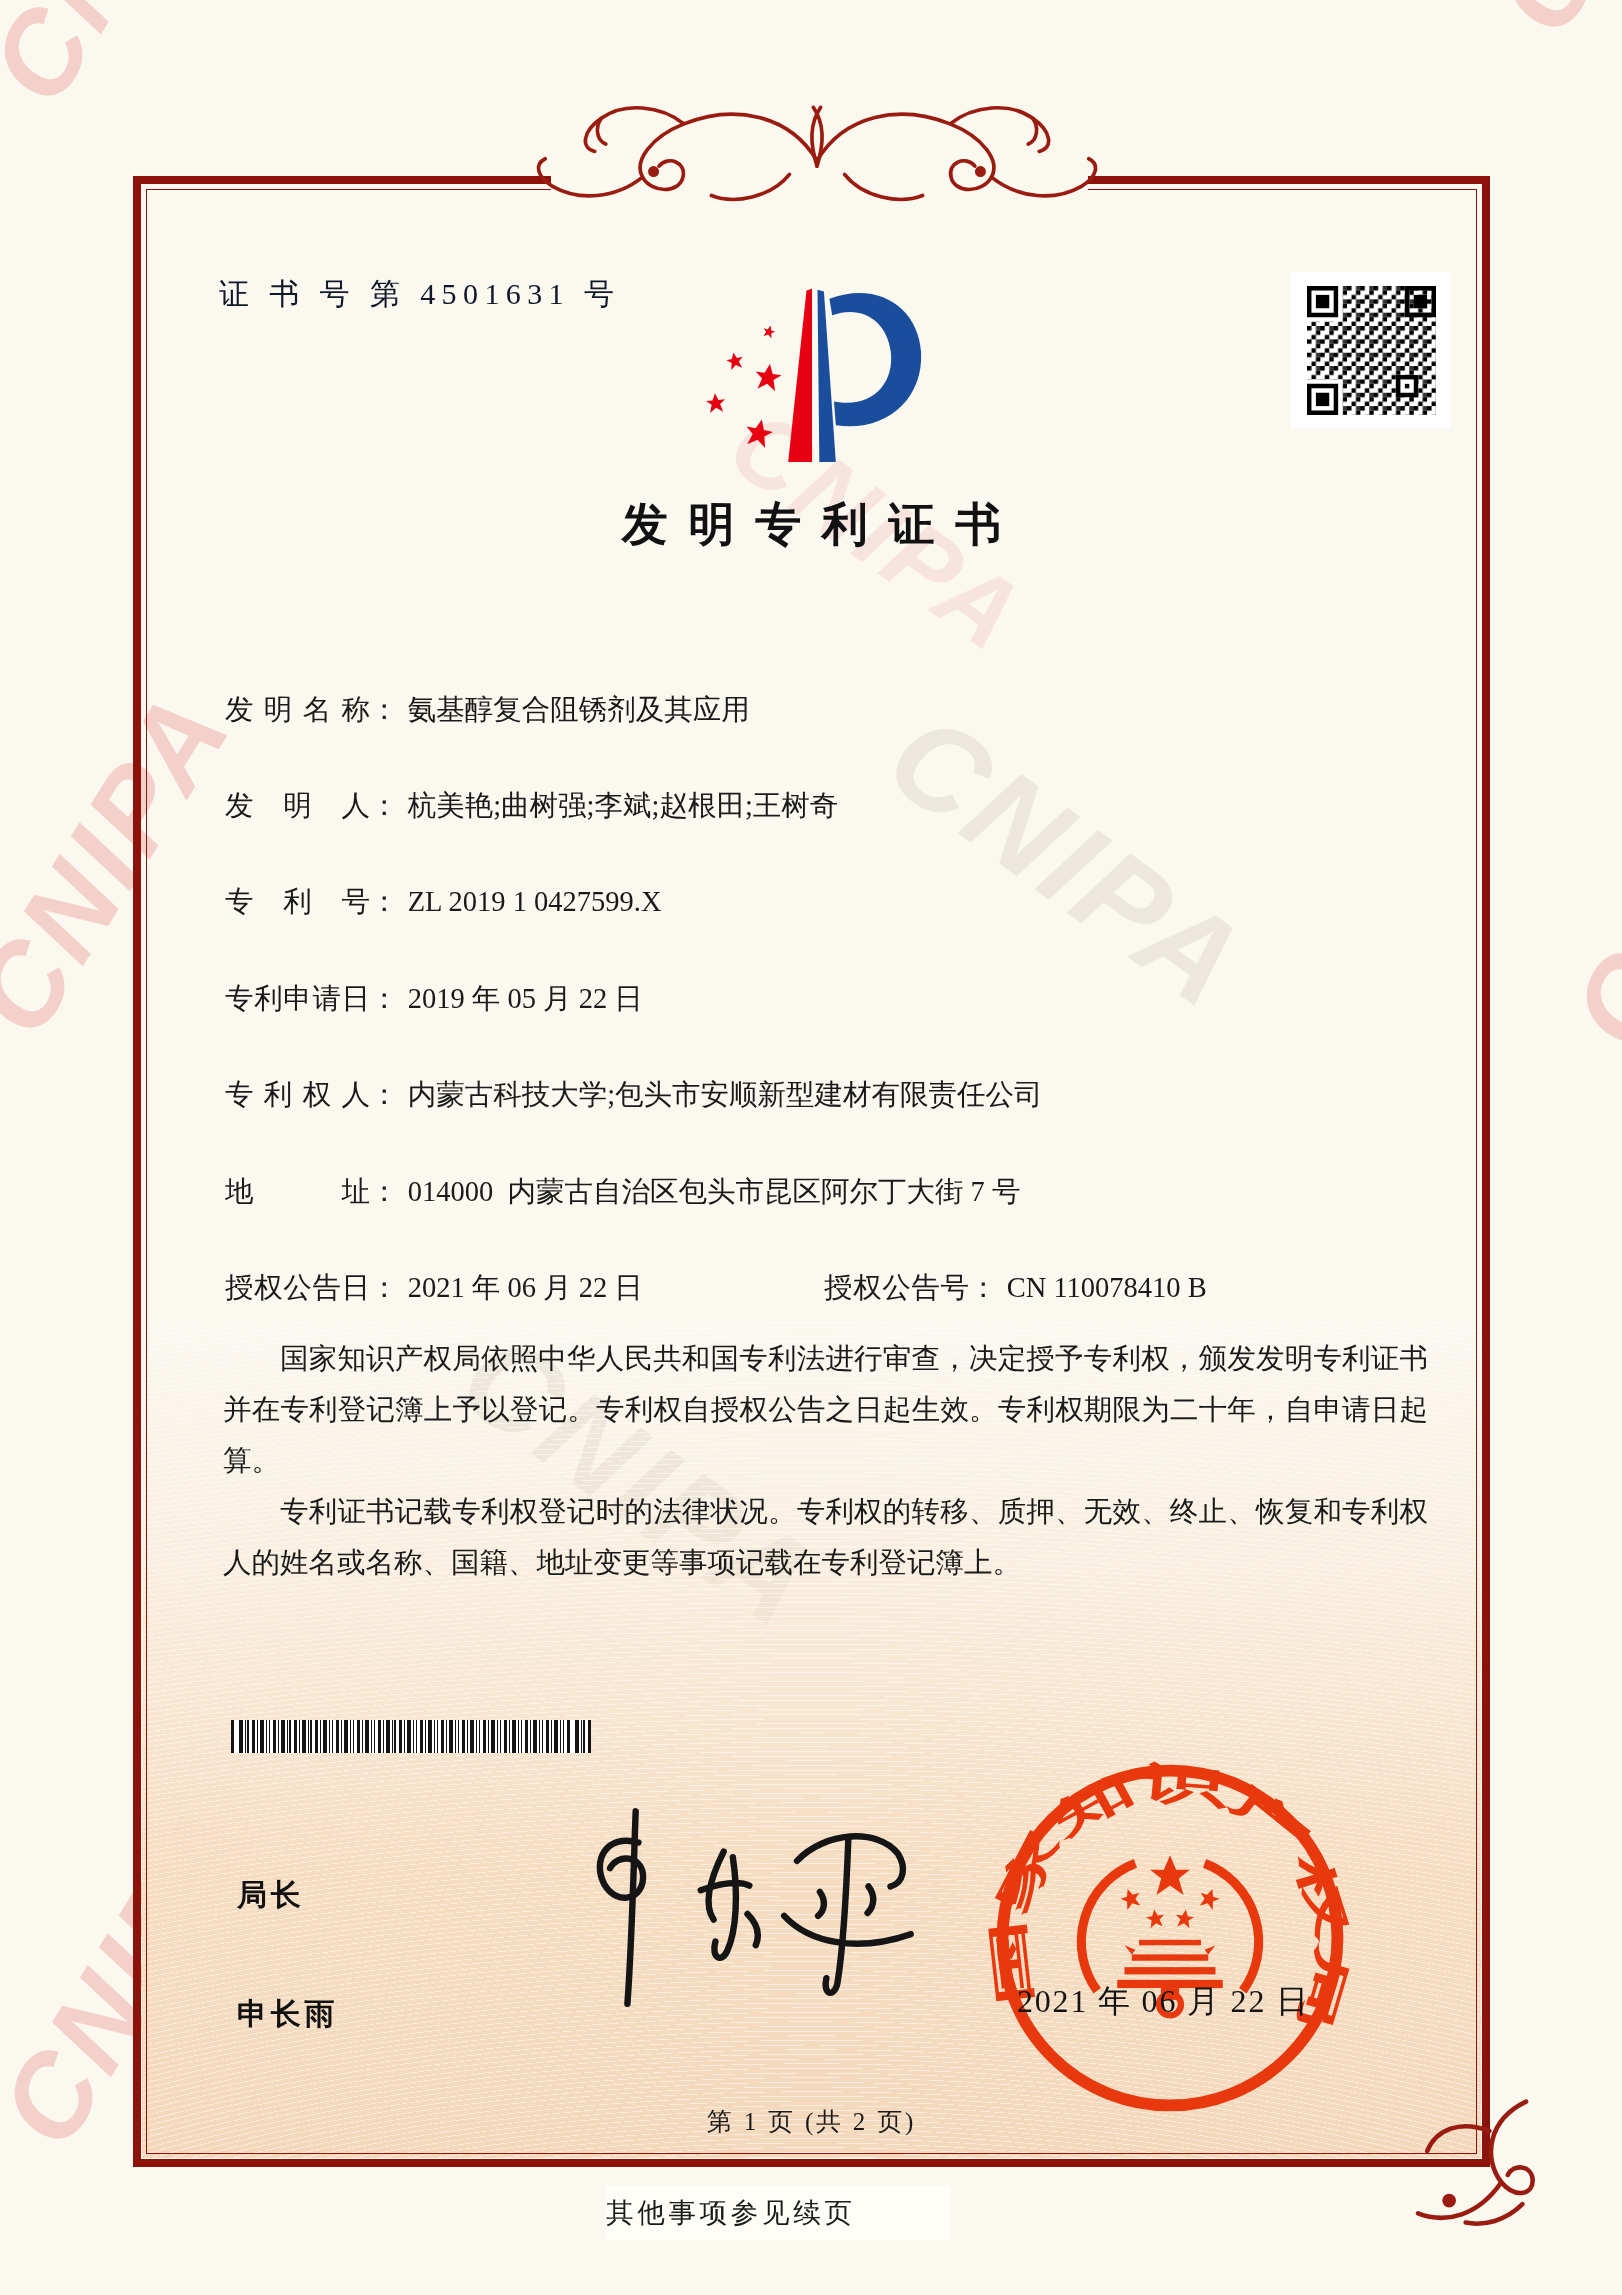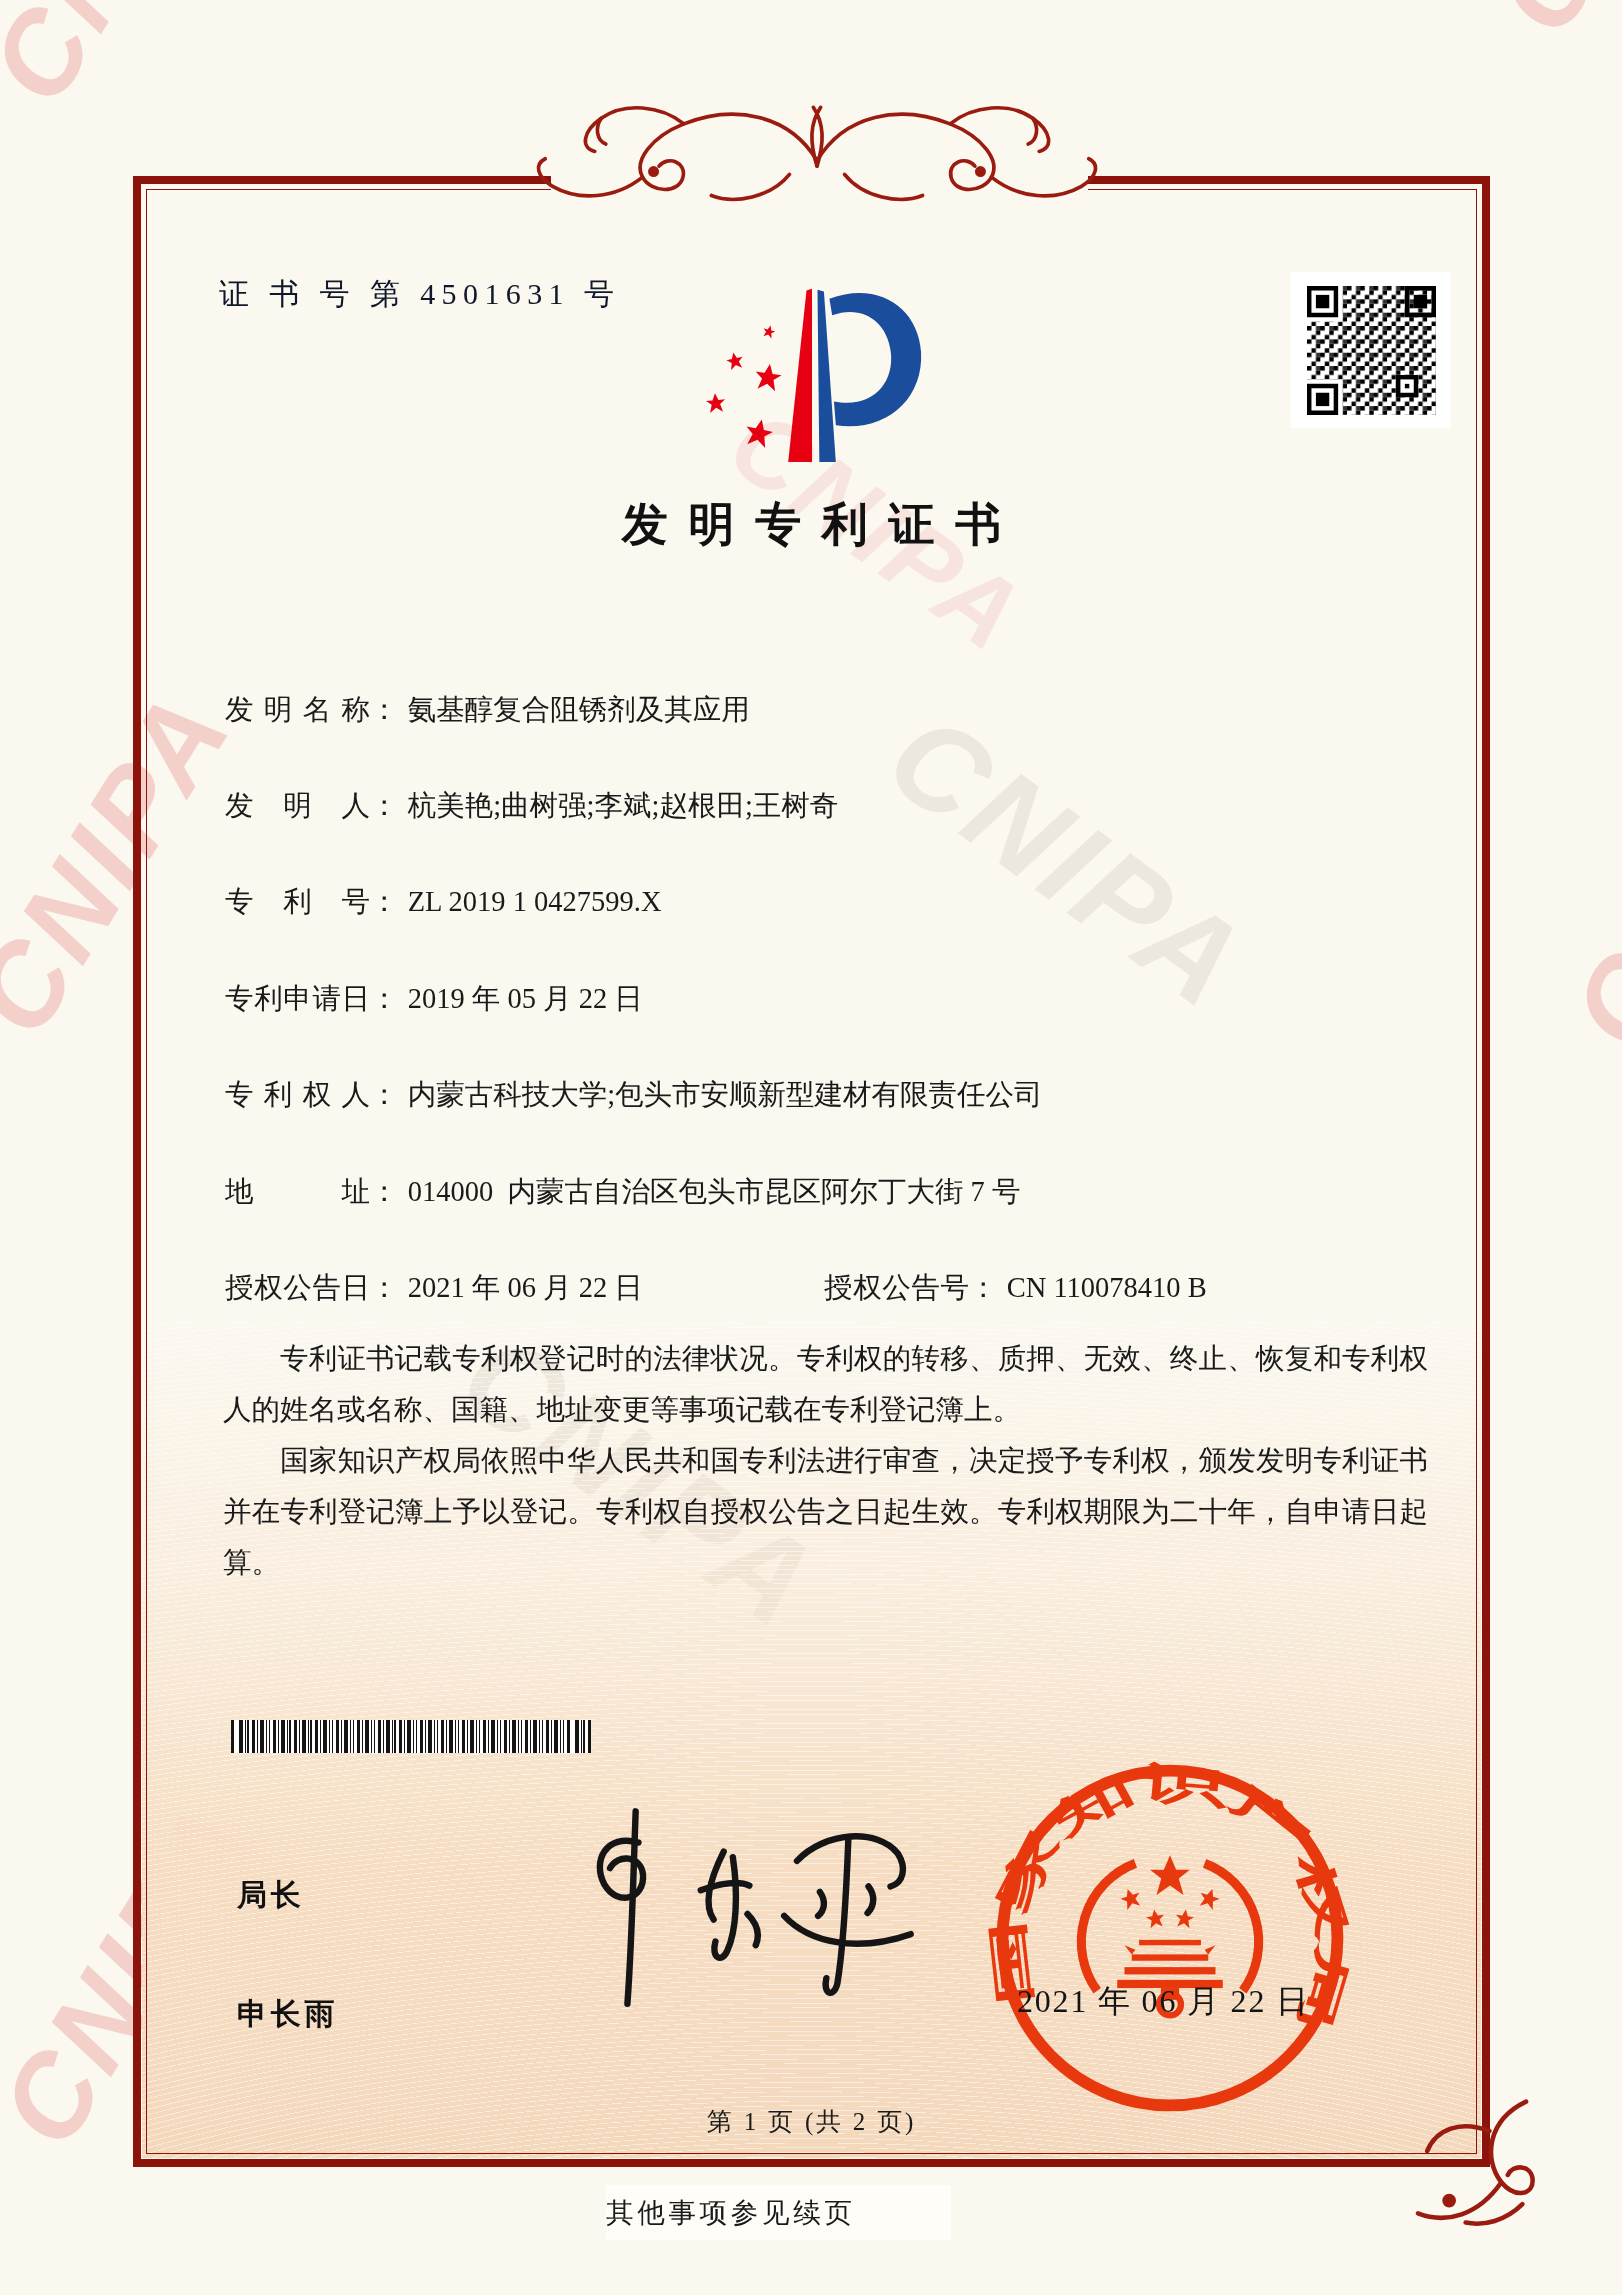--- a/index.html
+++ b/index.html
@@ -161,22 +161,22 @@
     <span class="flabel">地址</span><span class="colon">：</span><span class="val">014000  内蒙古自治区包头市昆区阿尔丁大街 7 号</span>
   </div>
   <div class="row" style="top:1269px;width:1212px;">
     <span class="flabel">授权公告日</span><span class="colon">：</span><span class="val">2021 年 06 月 22 日</span>
     <span class="grp2">
       <span class="flabel">授权公告号</span><span class="colon">：</span><span class="val">CN 110078410 B</span>
     </span>
   </div>
 
   <div class="paras">
+    <p>国家知识产权局依照中华人民共和国专利法进行审查，决定授予专利权，颁发发明专利证书并在专利登记簿上予以登记。专利权自授权公告之日起生效。专利权期限为二十年，自申请日起算。</p>
     <p>专利证书记载专利权登记时的法律状况。专利权的转移、质押、无效、终止、恢复和专利权人的姓名或名称、国籍、地址变更等事项记载在专利登记簿上。</p>
-    <p>国家知识产权局依照中华人民共和国专利法进行审查，决定授予专利权，颁发发明专利证书并在专利登记簿上予以登记。专利权自授权公告之日起生效。专利权期限为二十年，自申请日起算。</p>
   </div>
 
   <div class="barcode"></div>
 
   <div class="director" style="top:1875px;">局长</div>
   <div class="director" style="top:1994px;">申长雨</div>
 
   <svg class="abs" style="left:551px;top:1804px;" width="404" height="220" viewBox="0 0 440 240">
     <g stroke="#151515" fill="none" stroke-width="7" stroke-linecap="round" stroke-linejoin="round">
       <path d="M95,42 C60,32 44,62 58,88 C72,112 102,104 100,77 C98,56 72,54 64,70"></path>

